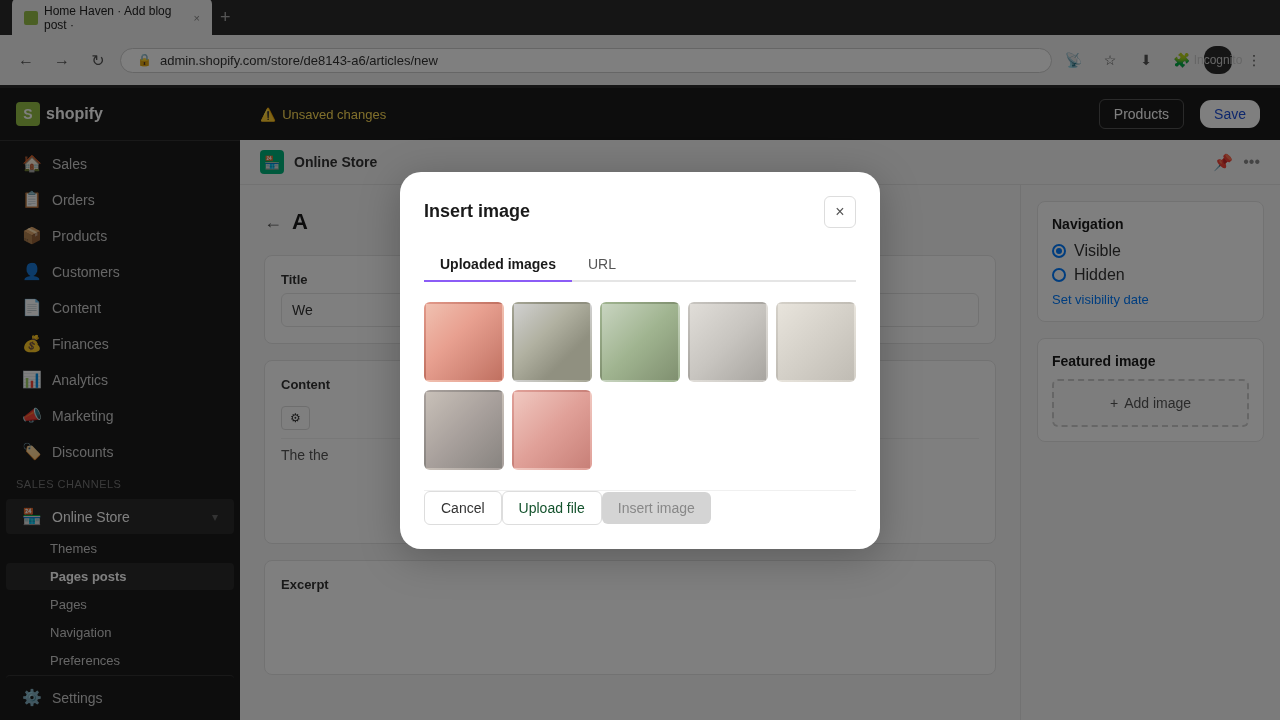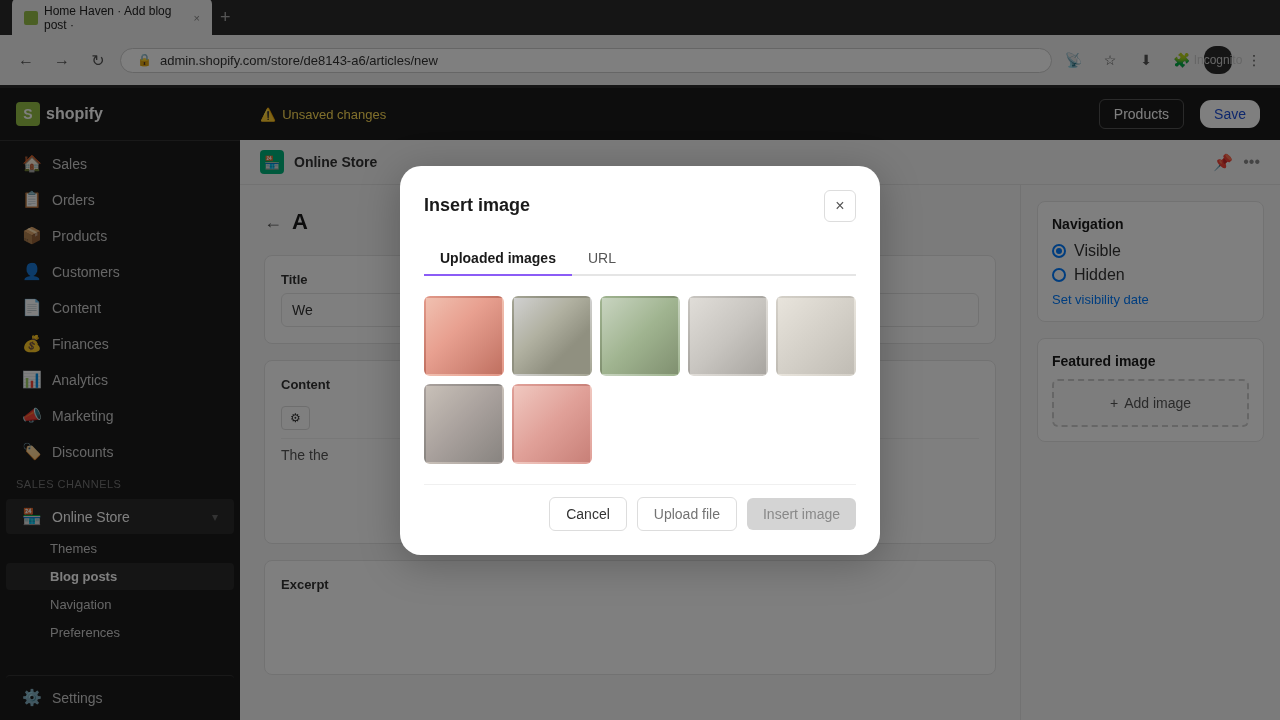--- a/index.html
+++ b/index.html
@@ -501,42 +501,40 @@
       background: linear-gradient(135deg, #c8c0b8 0%, #a8a09c 50%, #888480 100%);
     }
     .mug-gift {
       background: linear-gradient(135deg, #f0c8c0 0%, #e0a098 50%, #c88078 100%);
     }
 
     
     .modal-footer {
       display: flex;
       align-items: center;
-      justify-content: flex-end;
-      gap: 10px;
-      padding-top: 12px;
+      padding-top: 0;
       border-top: 1px solid #f0f0f0;
     }
     .btn-cancel {
       padding: 8px 16px;
       border: 1px solid #ddd;
       border-radius: 6px;
       background: #fff;
       font-size: 14px;
       cursor: pointer;
       color: #333;
     }
     .btn-upload {
       padding: 8px 16px;
       border: 1px solid #ddd;
       border-radius: 6px;
       background: #fff;
       font-size: 14px;
       cursor: pointer;
-      color: #737373;
+      color: #14532d;
     }
     .btn-insert {
       padding: 8px 16px;
       border: none;
       border-radius: 6px;
       background: #d4d4d4;
       font-size: 14px;
       cursor: pointer;
       color: #888;
     }
@@ -623,21 +621,24 @@
       <div class="nav-section-label">Sales channels</div>
       <div class="nav-item active">
         <span class="nav-item-icon">🏪</span>
         <span>Online Store</span>
         <span class="nav-item-arrow">▾</span>
       </div>
       <div class="nav-subitem">
         <span>Themes</span>
       </div>
       <div class="nav-subitem active">
-        <span>Blog posts</span>
+        <span>Pages posts</span>
+      </div>
+      <div class="nav-subitem">
+        <span>Pages</span>
       </div>
       <div class="nav-subitem">
         <span>Navigation</span>
       </div>
       <div class="nav-subitem">
         <span>Preferences</span>
       </div>
 
     </div>
     <div class="nav-item" style="padding: 12px 16px; border-top: 1px solid #333;">

